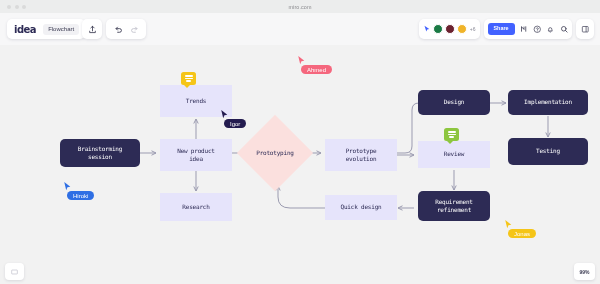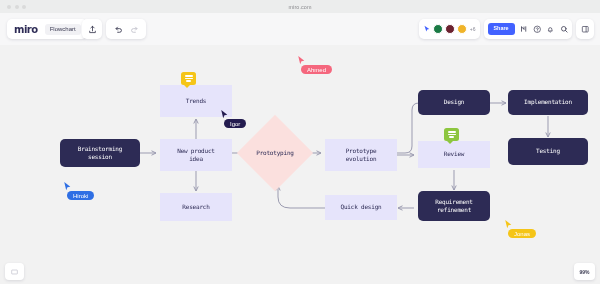--- a/index.html
+++ b/index.html
@@ -151,21 +151,21 @@
     <span class="tl"></span>
     <span class="tl"></span>
     <span class="tl"></span>
   </div>
   <div id="browser-url">miro.com</div>
 </div>
 
 <div id="app-topbar">
 
   <div class="bar-group" id="group-logo">
-    <span id="miro-logo">miro</span>
+    <span id="miro-logo">idea</span>
     <span id="board-name-chip">Flowchart</span>
   </div>
 
   <div class="bar-group" id="group-upload">
     <span class="ic">
       <svg width="9" height="9" viewBox="0 0 16 16" fill="none" stroke="#3b3b52" stroke-width="1.5" stroke-linecap="round" stroke-linejoin="round">
         <path d="M8 10.5V2.5"></path>
           <path d="M5 5.2 8 2.2l3 3"></path>
           <path d="M3 11v2.5h10V11"></path>
       </svg>

